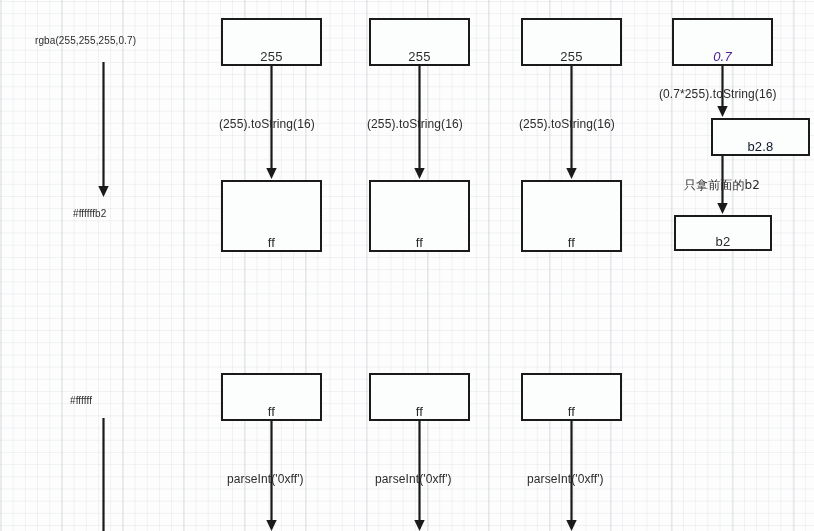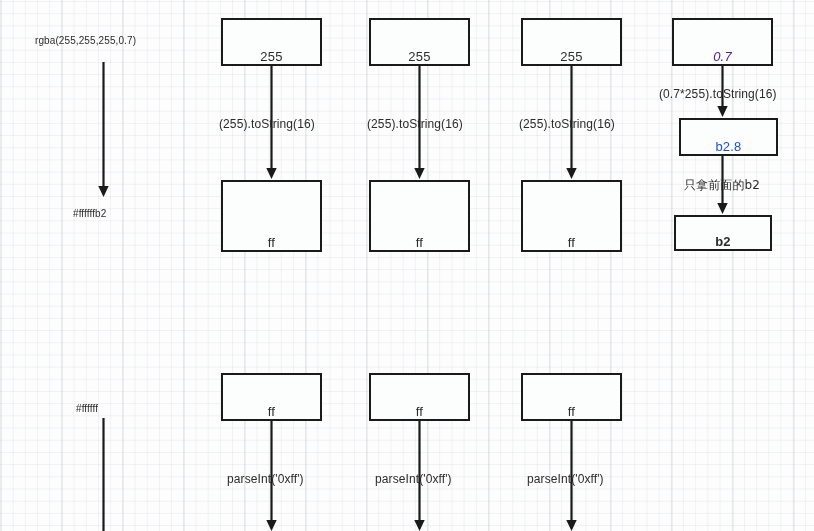--- a/index.html
+++ b/index.html
@@ -123,40 +123,40 @@
       </div>
       <div class="node" style="left: 221px; top: 180px; width: 101px; height: 72px; border-color: rgb(26, 26, 26); background: rgb(252, 253, 253); color: rgb(43, 43, 43);">
         <span>ff</span>
       </div>
       <div class="node" style="left: 369px; top: 180px; width: 101px; height: 72px; border-color: rgb(26, 26, 26); background: rgb(252, 253, 253); color: rgb(43, 43, 43);">
         <span>ff</span>
       </div>
       <div class="node" style="left: 521px; top: 180px; width: 101px; height: 72px; border-color: rgb(26, 26, 26); background: rgb(252, 253, 253); color: rgb(43, 43, 43);">
         <span>ff</span>
       </div>
-      <div class="node" style="left: 679px; top: 118px; width: 99px; height: 38px; border-color: rgb(26, 26, 26); background: rgb(252, 253, 253); color: #1d4ed8;">
+      <div class="node" style="left: 711px; top: 118px; width: 99px; height: 38px; border-color: rgb(26, 26, 26); background: rgb(252, 253, 253); color: #0f172a;">
         <span>b2.8</span>
       </div>
-      <div class="node" style="left: 674px; top: 215px; width: 98px; height: 36px; border-color: rgb(26, 26, 26); background: rgb(252, 253, 253); color: rgb(43, 43, 43); font-weight: bold;">
+      <div class="node" style="left: 674px; top: 215px; width: 98px; height: 36px; border-color: rgb(26, 26, 26); background: rgb(252, 253, 253); color: rgb(43, 43, 43);">
         <span>b2</span>
       </div>
       <div class="node" style="left: 221px; top: 373px; width: 101px; height: 48px; border-color: rgb(26, 26, 26); background: rgb(252, 253, 253); color: rgb(43, 43, 43);">
         <span>ff</span>
       </div>
       <div class="node" style="left: 369px; top: 373px; width: 101px; height: 48px; border-color: rgb(26, 26, 26); background: rgb(252, 253, 253); color: rgb(43, 43, 43);">
         <span>ff</span>
       </div>
       <div class="node" style="left: 521px; top: 373px; width: 101px; height: 48px; border-color: rgb(26, 26, 26); background: rgb(252, 253, 253); color: rgb(43, 43, 43);">
         <span>ff</span>
       </div>
     </div>
   <div id="label-layer">
       <div class="free-label" style="left: 35px; top: 36px; color: rgb(43, 43, 43);">rgba(255,255,255,0.7)</div>
       <div class="free-label" style="left: 73px; top: 209px; color: rgb(43, 43, 43);">#ffffffb2</div>
-      <div class="free-label" style="left: 76px; top: 396px; color: rgb(43, 43, 43); margin-top: 8px;">#ffffff</div>
+      <div class="free-label" style="left: 70px; top: 396px; color: rgb(43, 43, 43);">#ffffff</div>
       <div class="edge-label" style="left: 219px; top: 118px; color: rgb(43, 43, 43);">(255).toString(16)</div>
       <div class="edge-label" style="left: 367px; top: 118px; color: rgb(43, 43, 43);">(255).toString(16)</div>
       <div class="edge-label" style="left: 519px; top: 118px; color: rgb(43, 43, 43);">(255).toString(16)</div>
       <div class="edge-label" style="left: 659px; top: 88px; color: rgb(43, 43, 43);">(0.7*255).toString(16)</div>
       <div class="edge-label cn-label" style="left: 684px; top: 179px; color: rgb(43, 43, 43); text-align: center;">只拿前面的b2</div>
       <div class="edge-label" style="left: 227px; top: 473px; color: rgb(43, 43, 43);">parseInt('0xff')</div>
       <div class="edge-label" style="left: 375px; top: 473px; color: rgb(43, 43, 43);">parseInt('0xff')</div>
       <div class="edge-label" style="left: 527px; top: 473px; color: rgb(43, 43, 43);">parseInt('0xff')</div>
     </div>
 

